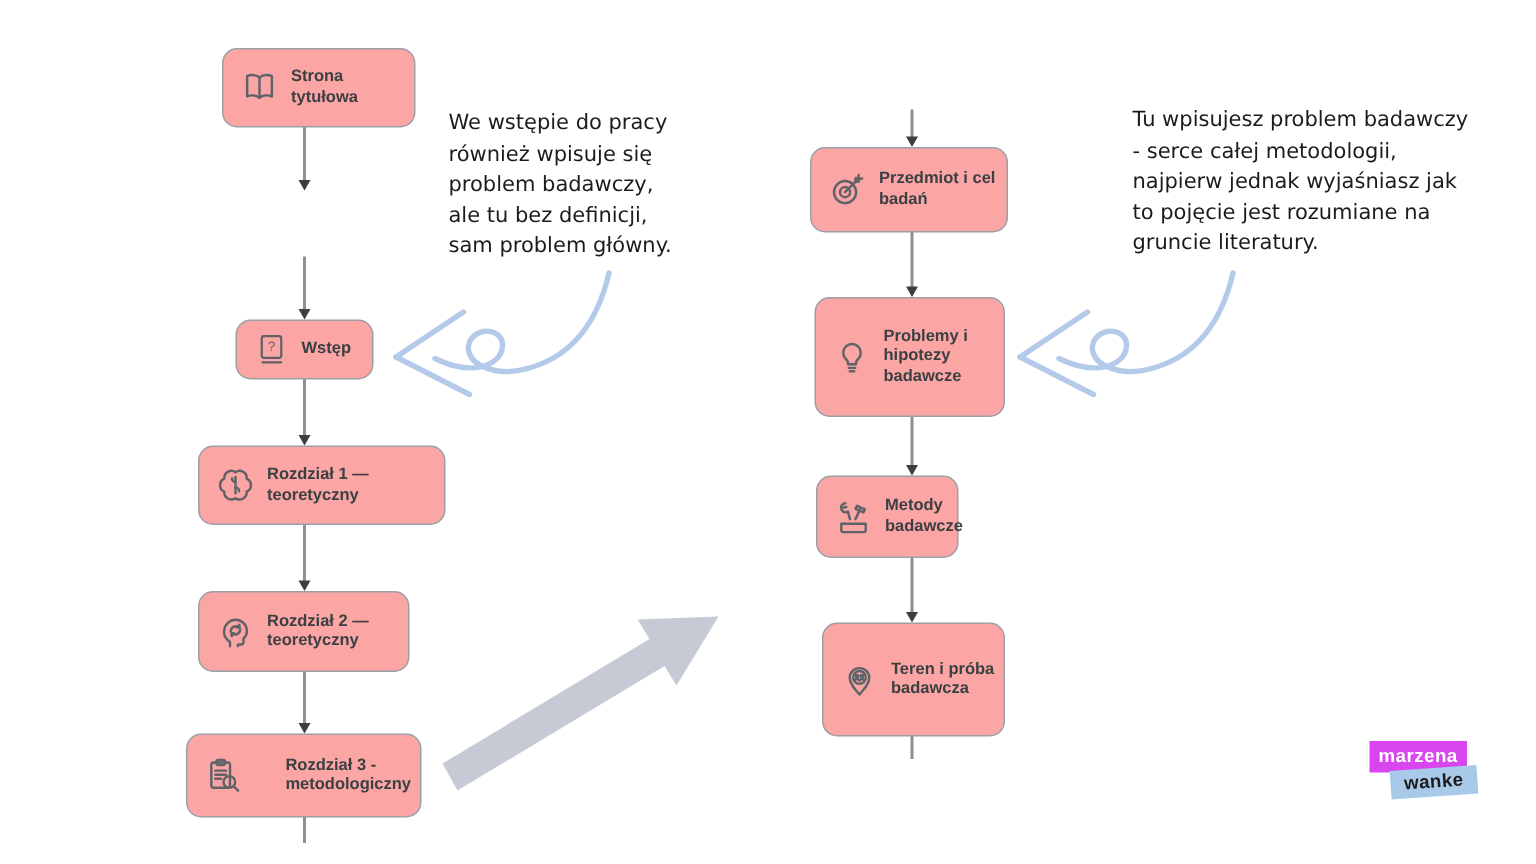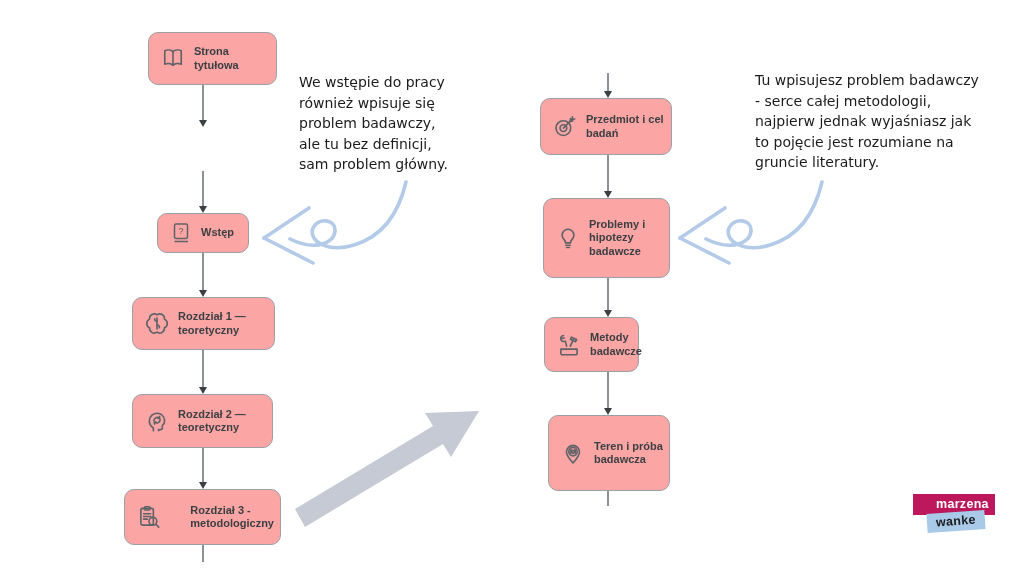--- a/index.html
+++ b/index.html
@@ -9,22 +9,22 @@
         display:flex;align-items:center;gap:8px;padding:0 6px 0 11px;box-sizing:border-box;}
   .node .label{font-weight:bold;font-size:11px;line-height:13.5px;color:#3c4043;white-space:pre-line;}
   .node .icon{flex:0 0 auto;display:flex;}
   .vline{position:absolute;width:1.5px;background:#8d9197;}
   .ahead{position:absolute;width:0;height:0;border-left:4px solid transparent;
          border-right:4px solid transparent;border-top:7px solid #3b3e43;}
   .annot{position:absolute;font-family:"DejaVu Sans",sans-serif;font-size:14px;line-height:20.5px;
          color:#1b1b1b;white-space:pre-line;}
   .curly{position:absolute;}
   .bigarrow{position:absolute;}
-  .logo-black{position:absolute;left:913px;top:494px;background:#be185d;color:#ffffff;
-              font-weight:bold;font-size:12.5px;padding:3px 6px 4px 23px;letter-spacing:.3px;}
+  .logo-black{position:absolute;left:913px;top:494px;background:#d946ef;color:#ffffff;
+              font-weight:bold;font-size:12.5px;padding:3px 6px 4px 6px;letter-spacing:.3px;}
   .logo-blue{position:absolute;left:927px;top:512px;background:#a9c9e8;color:#1c1c1c;
              font-weight:bold;font-size:12.5px;padding:2px 9px 3px 9px;transform:rotate(-4deg);
              letter-spacing:.3px;}
   svg.ic{stroke:#5f6368;fill:none;stroke-width:1.5;stroke-linecap:round;stroke-linejoin:round;}
   svg.ic text{stroke:none;fill:#5f6368;}
 </style>
 </head>
 <body>
 
 <div id="canvas">
@@ -66,21 +66,21 @@
     <span class="icon">
       <svg class="ic" width="24" height="24" viewBox="0 0 24 24">
         <rect x="5.5" y="3" width="13" height="14.5" rx="1.5"></rect>
         <text x="12" y="13" text-anchor="middle" font-size="9">?</text>
         <path d="M6 20.5 H18.5"></path>
       </svg>
     </span>
     <span class="label">Wstęp</span>
   </div>
 
-  <div class="node" style="left:132px;top:297px;width:143px;height:53px;">
+  <div class="node" style="left:132px;top:297px;width:165px;height:53px;">
     <span class="icon">
       <svg class="ic" width="26" height="26" viewBox="0 0 24 24">
         <path d="M12 3.5 A4.4 4.4 0 0 0 5.1 7.5 A4.4 4.4 0 0 0 5.1 15.5 A4.4 4.4 0 0 0 12 19.5 A4.4 4.4 0 0 0 18.9 15.5 A4.4 4.4 0 0 0 18.9 7.5 A4.4 4.4 0 0 0 12 3.5 Z"></path>
         <path d="M12 6.5 V16.5"></path>
         <path d="M12 9.5 C10.4 9.5 9.7 8.4 9.9 7.2"></path>
         <path d="M12 13 C13.6 13 14.4 14 14.2 15.3"></path>
       </svg>
     </span>
     <span class="label">Rozdział 1 —
 teoretyczny</span>

